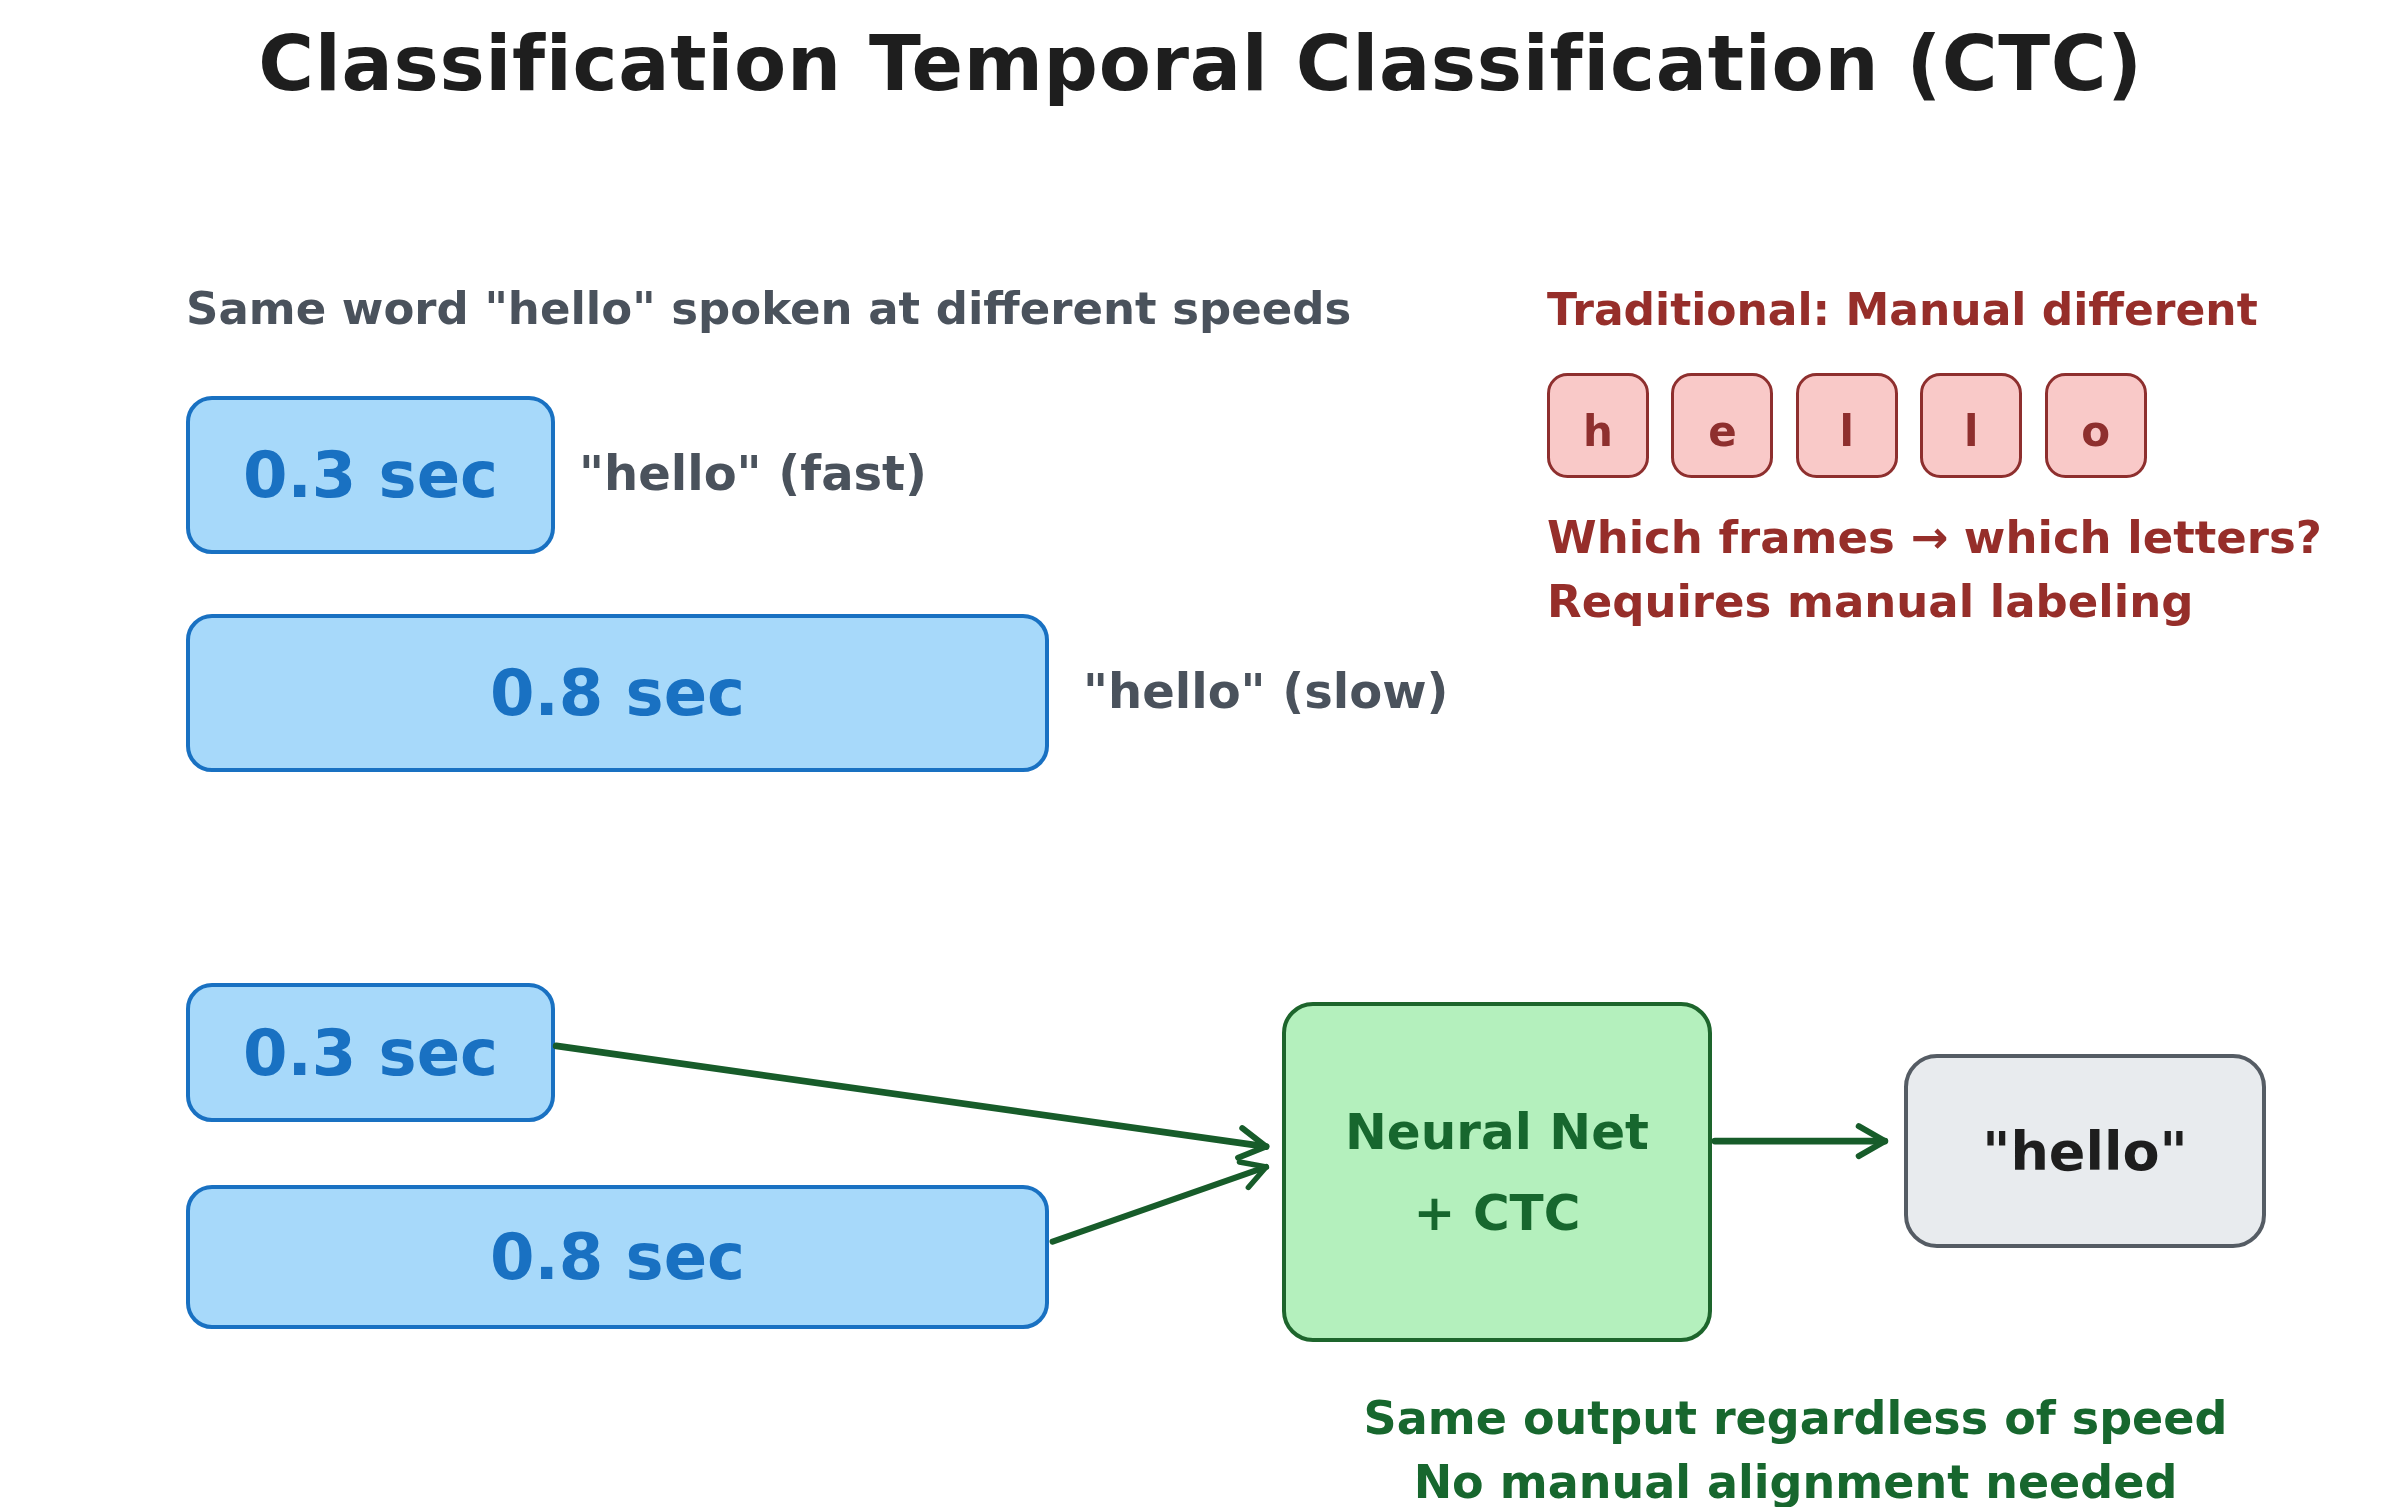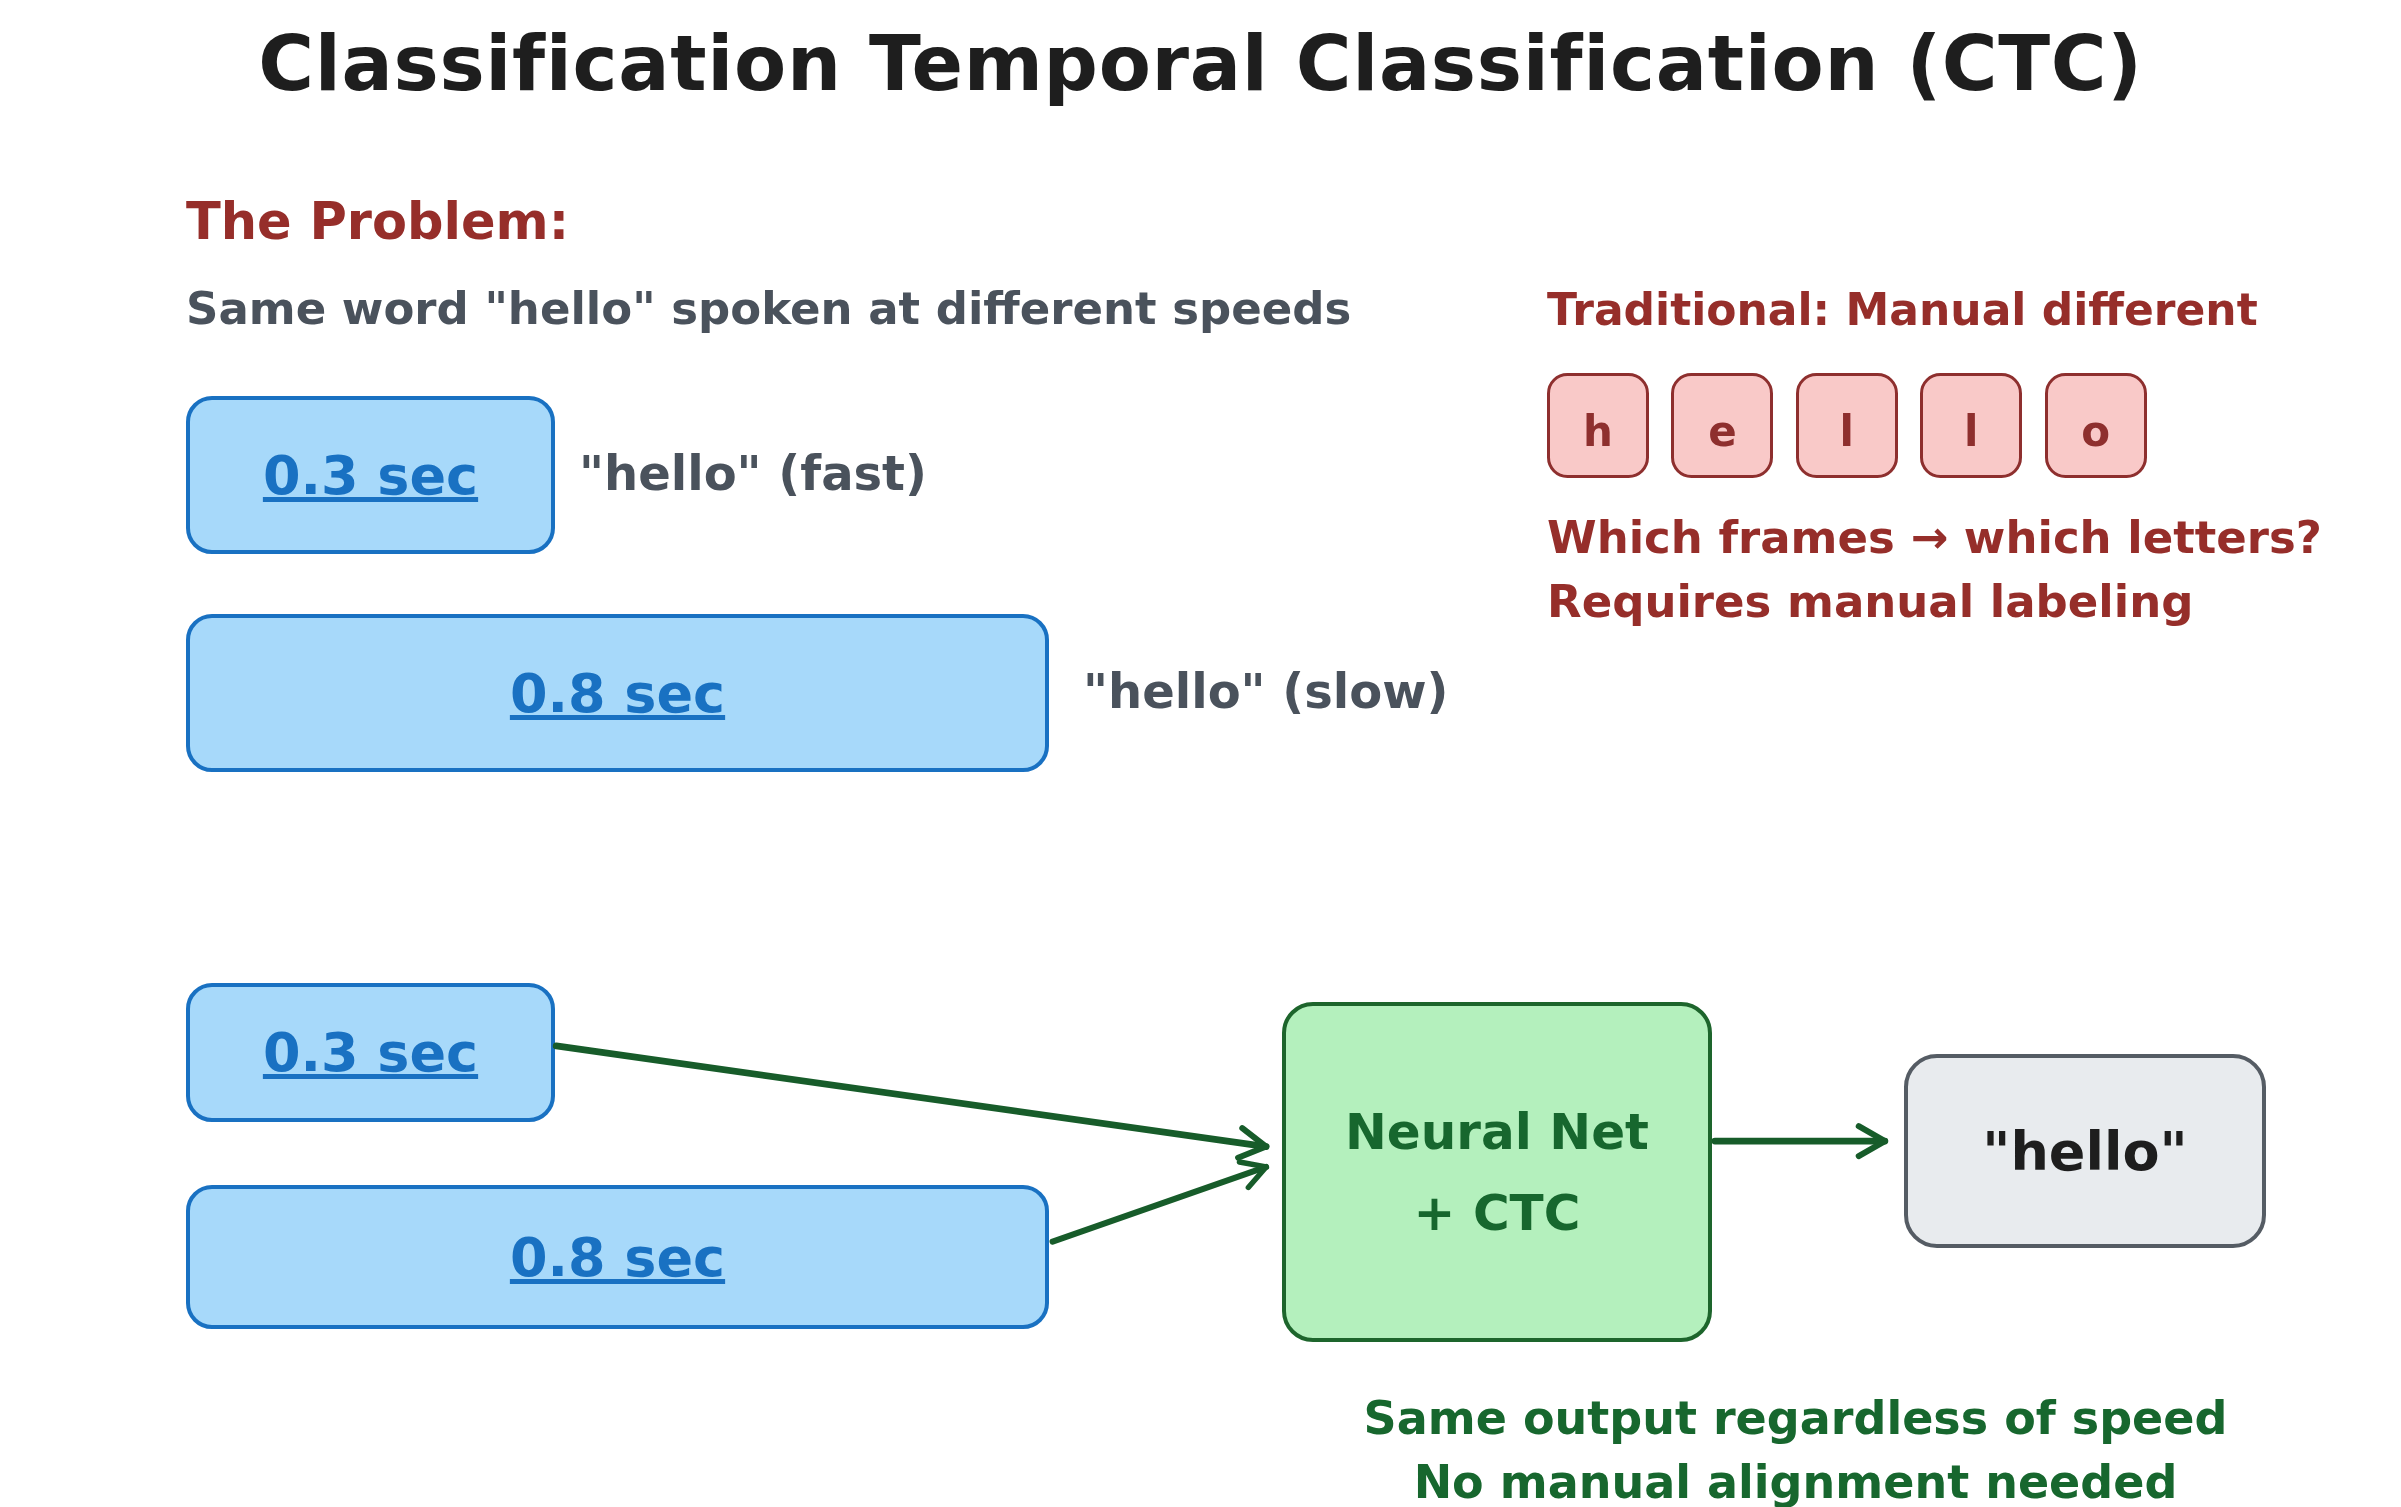--- a/index.html
+++ b/index.html
@@ -35,21 +35,21 @@
   .small-red{font-size:45px;font-weight:bold;color:var(--red);white-space:nowrap;}
 
   .audio-box{
     background:var(--blue-fill);
     border:4.8px solid var(--blue-stroke);
     border-radius:26px;
     display:flex;align-items:center;justify-content:center;
     box-sizing:border-box;
   }
   .audio-box .lbl{
-    font-size:54px;font-weight:bold;color:var(--blue-stroke);white-space:nowrap;text-decoration:underline;
+    font-size:64px;font-weight:bold;color:var(--blue-stroke);white-space:nowrap;
   }
 
   .letter-box{
     width:102px;height:105px;
     background:var(--pink-fill);
     border:3.4px solid var(--pink-stroke);
     border-radius:20.4px;
     display:flex;align-items:center;justify-content:center;
     box-sizing:border-box;
     padding-top:12.2px;
@@ -82,21 +82,20 @@
 
   svg.arrows{left:0;top:0;width:2401px;height:1507px;pointer-events:none;}
 </style>
 </head>
 <body>
 
 <div id="canvas">
 
   <div class="abs title">Classification Temporal Classification (CTC)</div>
 
-  <div class="abs heading-red" style="left:186px;top:192px;">The Problem:</div>
 
   <div class="abs body-gray" style="left:186px;top:282px;">Same word "hello" spoken at different speeds</div>
 
   <div class="abs audio-box" style="left:186px;top:396px;width:369px;height:158px;">
     <span class="lbl">0.3 sec</span>
   </div>
   <div class="abs body-gray" style="left:579px;top:445px;font-size:48px;">"hello" (fast)</div>
 
   <div class="abs audio-box" style="left:186px;top:614px;width:863px;height:158px;">
     <span class="lbl">0.8 sec</span>

